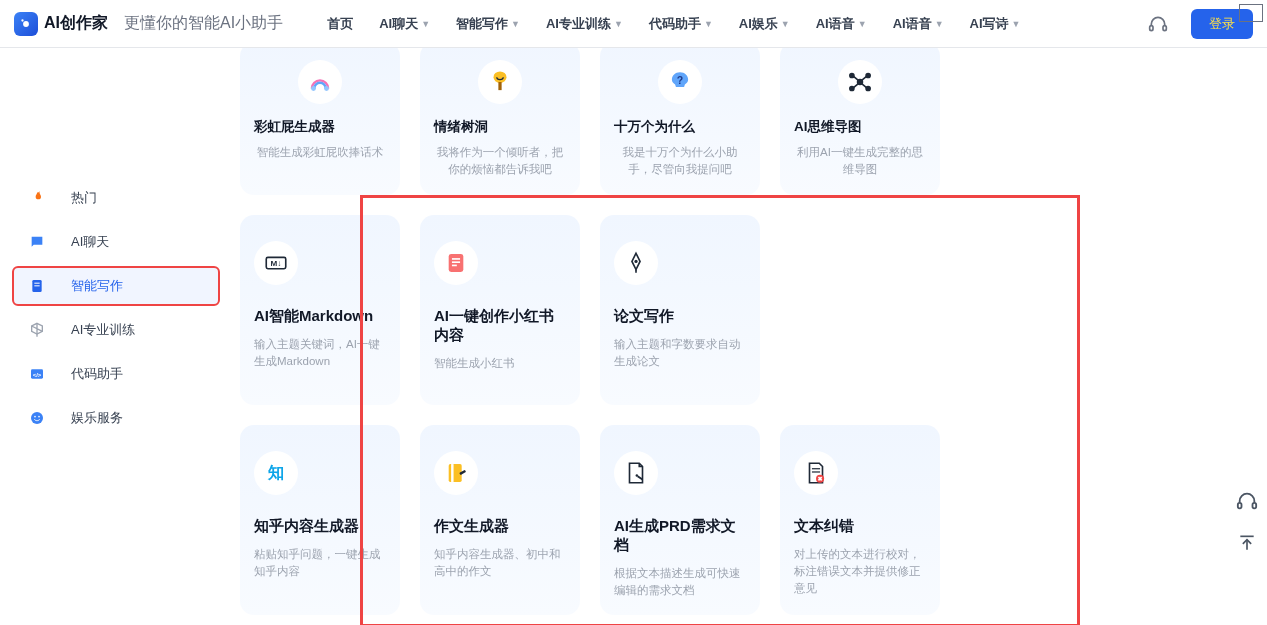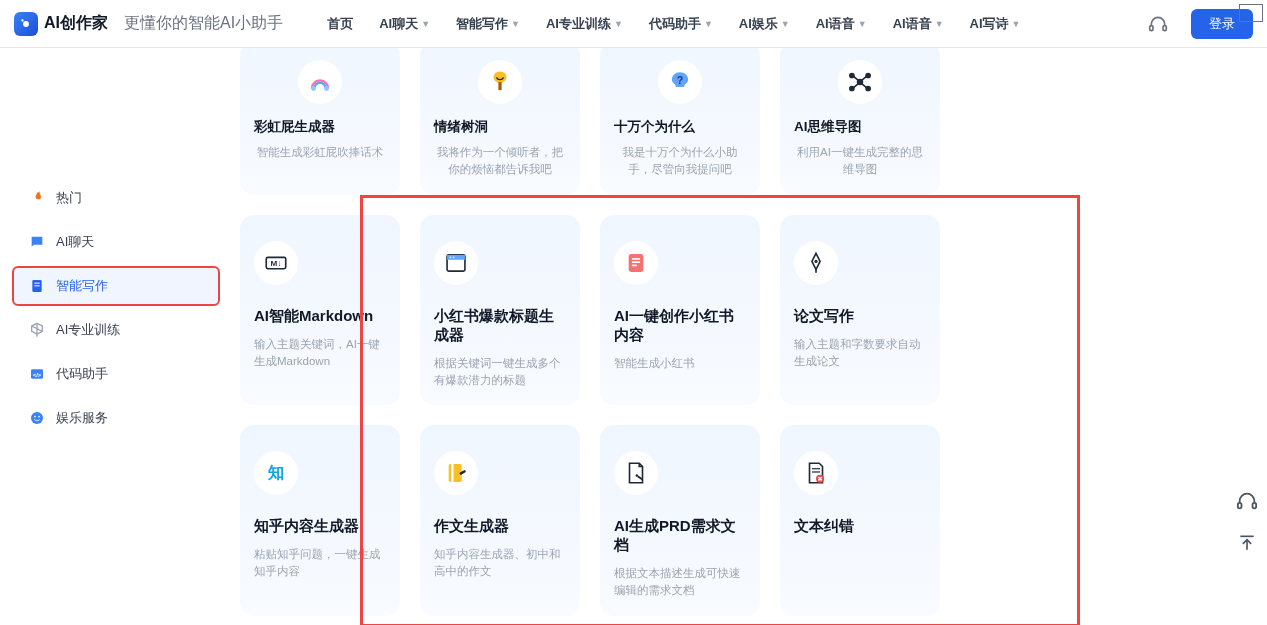--- a/index.html
+++ b/index.html
@@ -6,24 +6,24 @@
 body{font-family:-apple-system,BlinkMacSystemFont,"Segoe UI","PingFang SC","Microsoft YaHei",sans-serif;background:#fff;width:1267px;height:625px;overflow:hidden;position:relative;}
 .header{height:48px;border-bottom:1px solid #e5e7eb;display:flex;align-items:center;padding:0 14px;gap:10px;justify-content:center;}
 .logo-wrap{display:flex;align-items:center;gap:6px;}
 .logo-badge{width:24px;height:24px;border-radius:6px;background:linear-gradient(135deg,#3b82f6,#1d4ed8);display:flex;align-items:center;justify-content:center;}
 .brand{font-weight:700;font-size:16px;color:#111827;}
 .slogan{font-size:16px;color:#6b7280;margin-left:6px;}
 .nav{display:flex;align-items:center;gap:26px;margin-left:34px;flex:1;}
 .nav-item{font-size:13px;color:#374151;display:flex;align-items:center;gap:3px;cursor:pointer;font-weight:bold;}
 .nav-item .caret{font-size:9px;color:#9ca3af;}
 .headset{width:22px;height:22px;color:#6b7280;display:flex;align-items:center;justify-content:center;cursor:pointer;}
-.login-btn{background:#2563eb;color:#ffffff;border:none;border-radius:6px;padding:6px 18px;font-size:13px;cursor:pointer;margin-left:12px;}
+.login-btn{background:#2563eb;color:#fde047;border:none;border-radius:6px;padding:6px 18px;font-size:13px;cursor:pointer;margin-left:12px;}
 .wrap{display:flex;height:calc(100% - 48px);}
 .sidebar{width:220px;padding:130px 0 0 12px;}
-.side-item{display:flex;align-items:center;gap:10px;padding:9px 14px;font-size:13px;color:#374151;cursor:pointer;border-radius:6px;margin-bottom:4px;border:2px solid transparent;}
+.side-item{display:flex;align-items:center;gap:25px;padding:9px 14px;font-size:13px;color:#374151;cursor:pointer;border-radius:6px;margin-bottom:4px;border:2px solid transparent;}
 .side-item.active{border:2px solid #ef4444;background:#f1f5ff;color:#2563eb;}
 .side-ic{width:18px;height:18px;display:flex;align-items:center;justify-content:center;}
 .main{flex:1;padding:0 20px 20px 20px;overflow:hidden;position:relative;}
 .row{display:flex;gap:20px;margin-bottom:20px;}
 .card{width:160px;background:linear-gradient(180deg,#f0f6ff 0%,#f8fbff 100%);border-radius:14px;padding:18px 14px 16px 14px;cursor:pointer;}
 .card-ic{width:44px;height:44px;border-radius:50%;background:#fff;display:flex;align-items:center;justify-content:center;margin:0 auto 14px auto;}
 .card-ic svg{width:26px;height:26px;}
 .card-title{font-size:13.5px;font-weight:700;color:#111827;text-align:left;margin-bottom:8px;}
 .card-desc{font-size:11.5px;color:#9ca3af;text-align:center;line-height:1.5;}
 .tall .card{width:160px;min-height:190px;}
@@ -213,32 +213,20 @@
               <rect x="4" y="9" width="24" height="14" rx="2" fill="none" stroke="#1f2937" stroke-width="2"></rect>
               <text x="16" y="20" font-size="10" fill="#1f2937" text-anchor="middle" font-weight="bold">M↓</text>
             </svg>
           </div>
           <div class="card-title">AI智能Markdown</div>
           <div class="card-desc">输入主题关键词，AI一键生成Markdown</div>
         </div>
         <div class="card">
           <div class="card-ic">
             <svg viewBox="0 0 32 32" width="26" height="26">
-              <rect x="5" y="6" width="22" height="20" rx="2" fill="#fff" stroke="#1f2937" stroke-width="2"></rect>
-              <rect x="5" y="6" width="22" height="6" fill="#60a5fa"></rect>
-              <circle cx="9" cy="9" r="1" fill="#fff"></circle>
-              <circle cx="13" cy="9" r="1" fill="#fff"></circle>
-            </svg>
-          </div>
-          <div class="card-title">小红书爆款标题生成器</div>
-          <div class="card-desc">根据关键词一键生成多个有爆款潜力的标题</div>
-        </div>
-        <div class="card">
-          <div class="card-ic">
-            <svg viewBox="0 0 32 32" width="26" height="26">
               <rect x="7" y="5" width="18" height="22" rx="3" fill="#f87171"></rect>
               <rect x="11" y="10" width="10" height="2" fill="#fff"></rect>
               <rect x="11" y="14" width="10" height="2" fill="#fff"></rect>
               <rect x="11" y="18" width="6" height="2" fill="#fff"></rect>
             </svg>
           </div>
           <div class="card-title">AI一键创作小红书内容</div>
           <div class="card-desc">智能生成小红书</div>
         </div>
         <div class="card">
@@ -290,20 +278,21 @@
           <div class="card-ic">
             <svg viewBox="0 0 32 32" width="26" height="26">
               <path d="M8 4h12l4 4v20H8V4z" fill="#fff" stroke="#1f2937" stroke-width="2"></path>
               <rect x="11" y="10" width="10" height="1.5" fill="#1f2937"></rect>
               <rect x="11" y="14" width="10" height="1.5" fill="#1f2937"></rect>
               <circle cx="21" cy="23" r="5" fill="#ef4444"></circle>
               <path d="M19 21l4 4M23 21l-4 4" stroke="#fff" stroke-width="2"></path>
             </svg>
           </div>
           <div class="card-title">文本纠错</div>
+          <div class="card-desc">对上传的文本进行校对，标注错误文本并提供修正意见</div>
         </div>
       </div>
   </div>
 </div>
 
 <div class="redbox"></div>
 
 <div class="float-bar">
   <div class="float-ic">
     <svg viewBox="0 0 24 24" width="22" height="22" fill="none" stroke="currentColor" stroke-width="2">

